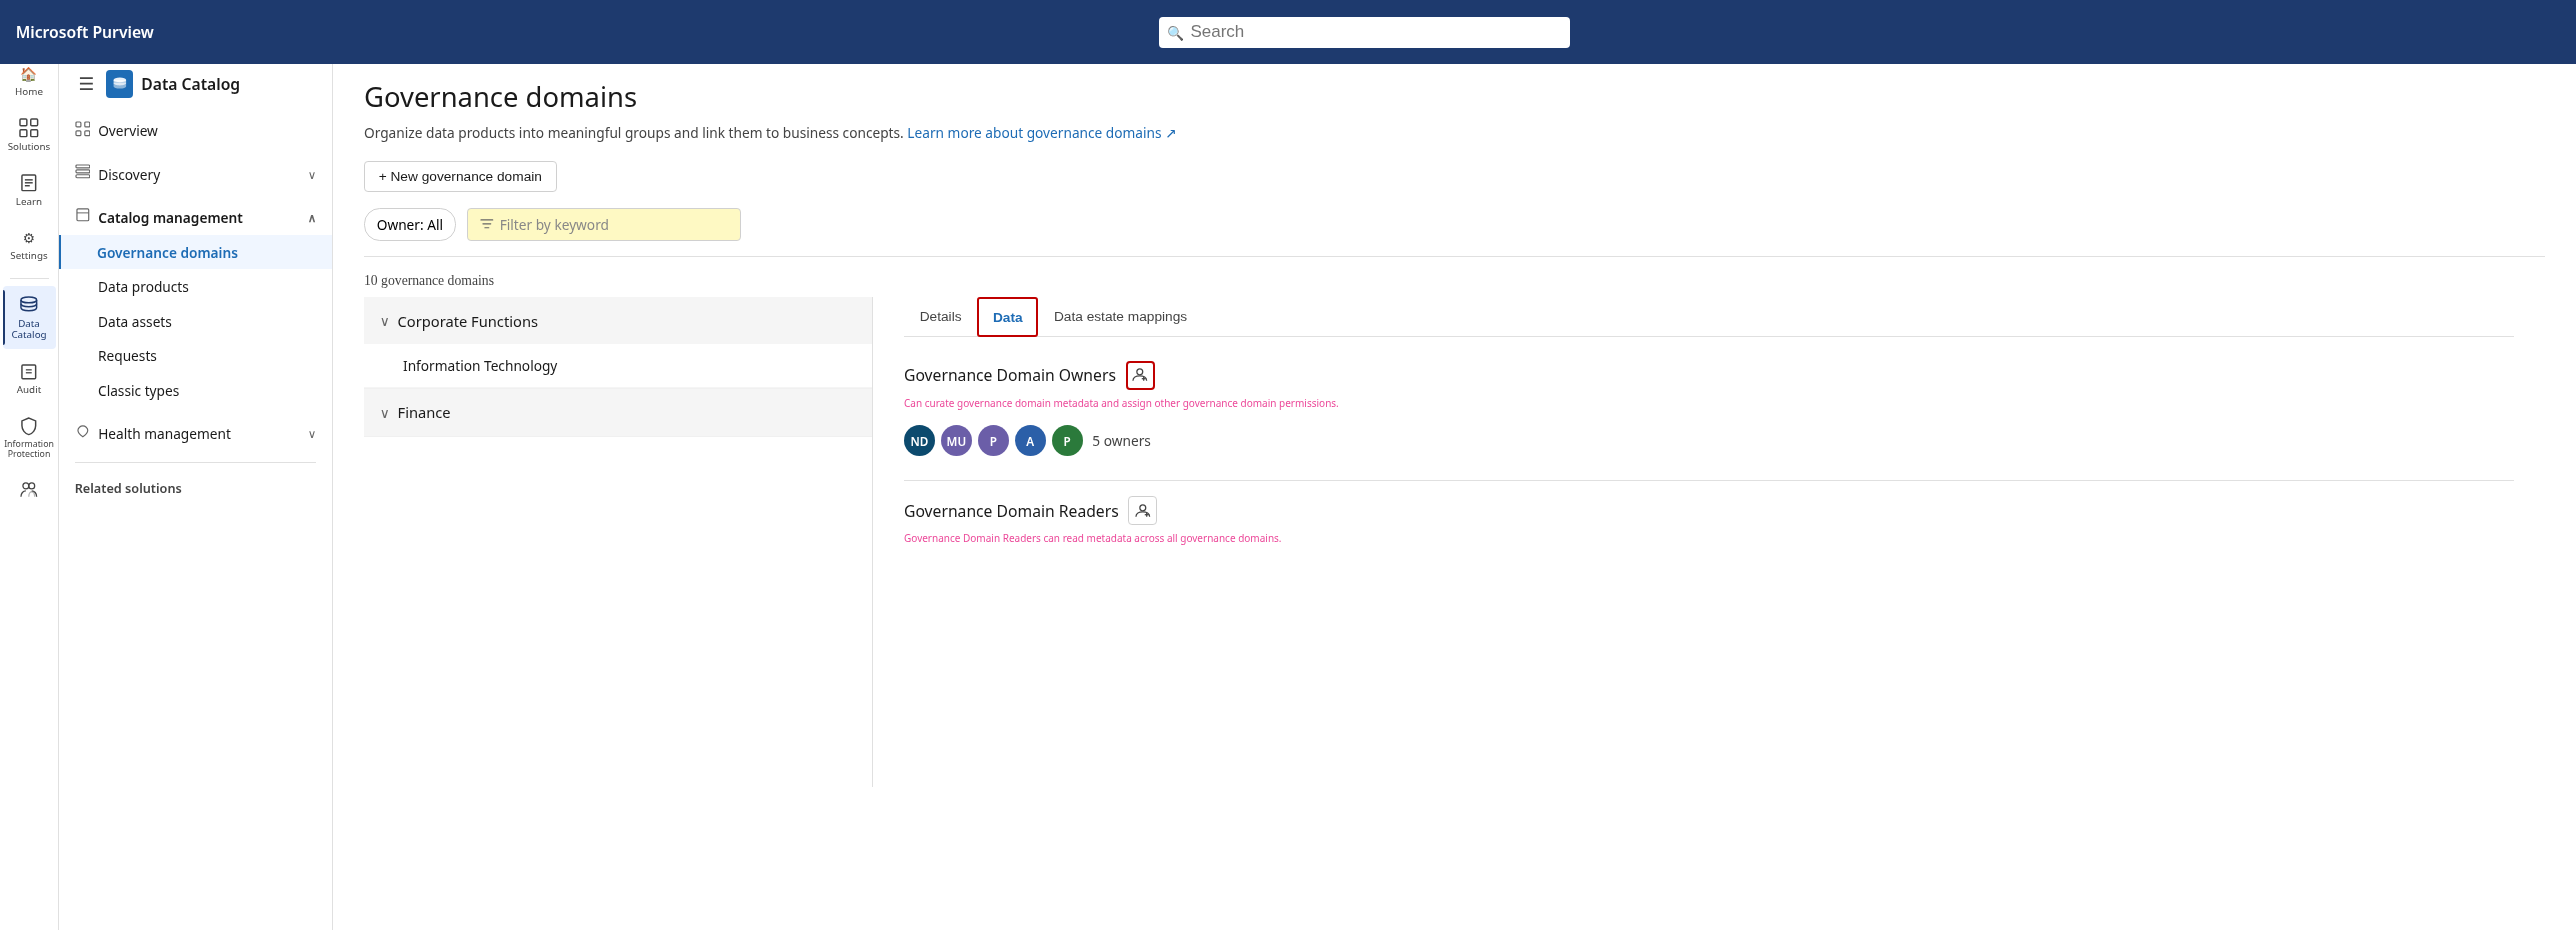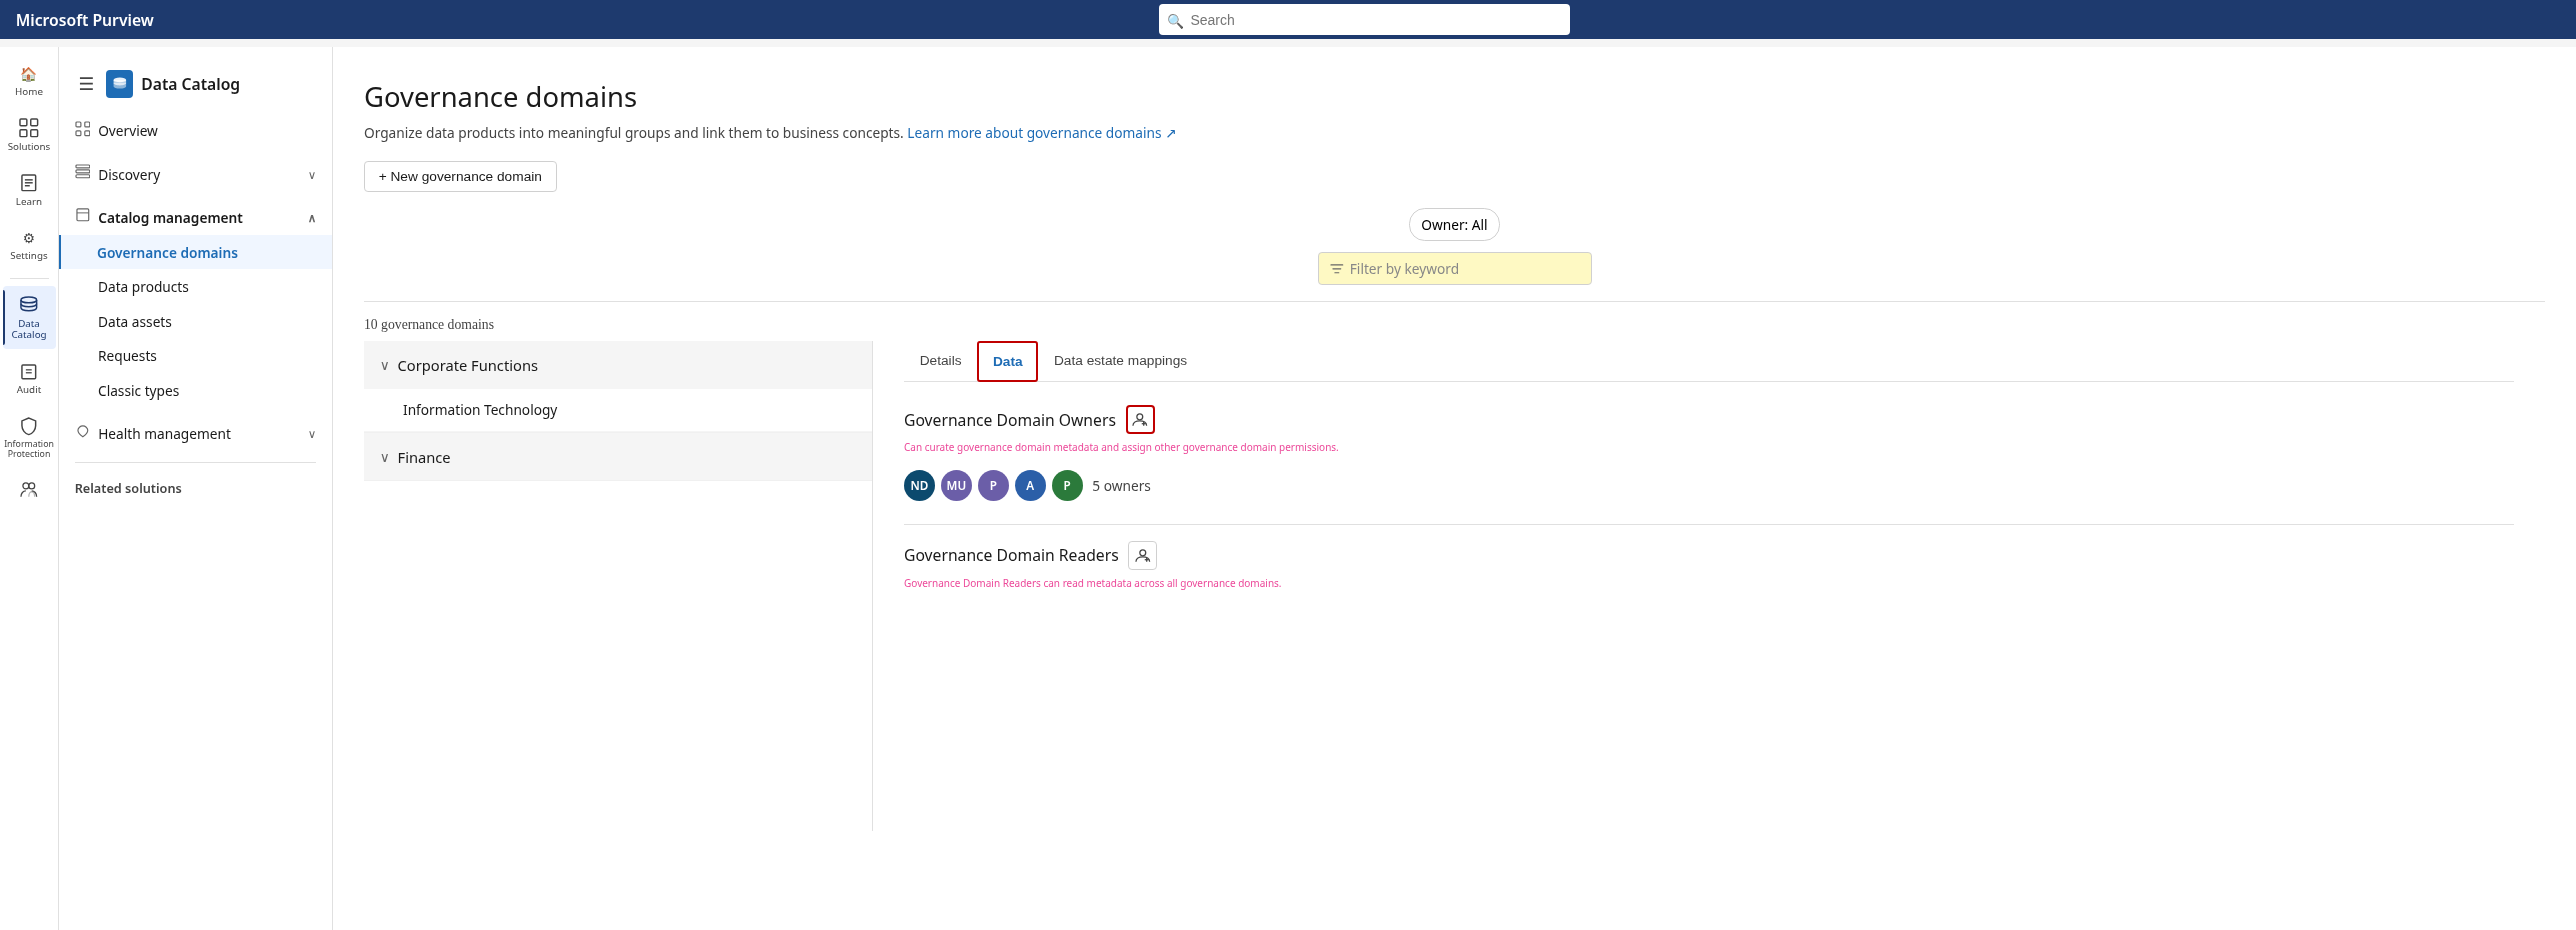--- a/index.html
+++ b/index.html
@@ -3,21 +3,21 @@
   <meta charset="utf-8">
   <style>
     * { box-sizing: border-box; margin: 0; padding: 0; }
     body { font-family: 'Segoe UI', system-ui, sans-serif; font-size: 13.7px; background: #f5f5f5; overflow: hidden; }
 
     
     .top-bar {
       display: flex;
       align-items: center;
       background: #1e3a6e;
-      height: 39px;
+      height: 64px;
       padding: 0 15.7px;
       gap: 15.7px;
       position: fixed;
       top: 0; left: 0; right: 0;
       z-index: 100;
     }
     .top-bar-title {
       color: white;
       font-size: 15.7px;
       font-weight: 600;
@@ -28,21 +28,21 @@
       margin-left: auto;
       margin-right: auto;
       position: relative;
     }
     .search-bar input {
       width: 100%;
       height: 31px;
       border-radius: 3.9px;
       border: none;
       padding: 0 11.7px 0 31px;
-      font-size: 14px;
+      font-size: 17px;
       background: white;
       outline: none;
     }
     .search-icon-top {
       position: absolute;
       left: 7.8px;
       top: 50%;
       transform: translateY(-50%);
       color: #666;
       font-size: 13.7px;
@@ -248,21 +248,20 @@
       color: #1a1a1a;
     }
 
     .filter-row {
       display: flex;
       align-items: center;
       gap: 11.7px;
       margin-bottom: 15.7px;
       padding-bottom: 15.7px;
       border-bottom: 1px solid #e0e0e0;
-      flex-direction: column;
     }
     .owner-filter {
       display: flex;
       align-items: center;
       gap: 5.9px;
       padding: 5.9px 11.7px;
       border: 1px solid #d0d0d0;
       border-radius: 15.7px;
       background: white;
       cursor: pointer;

